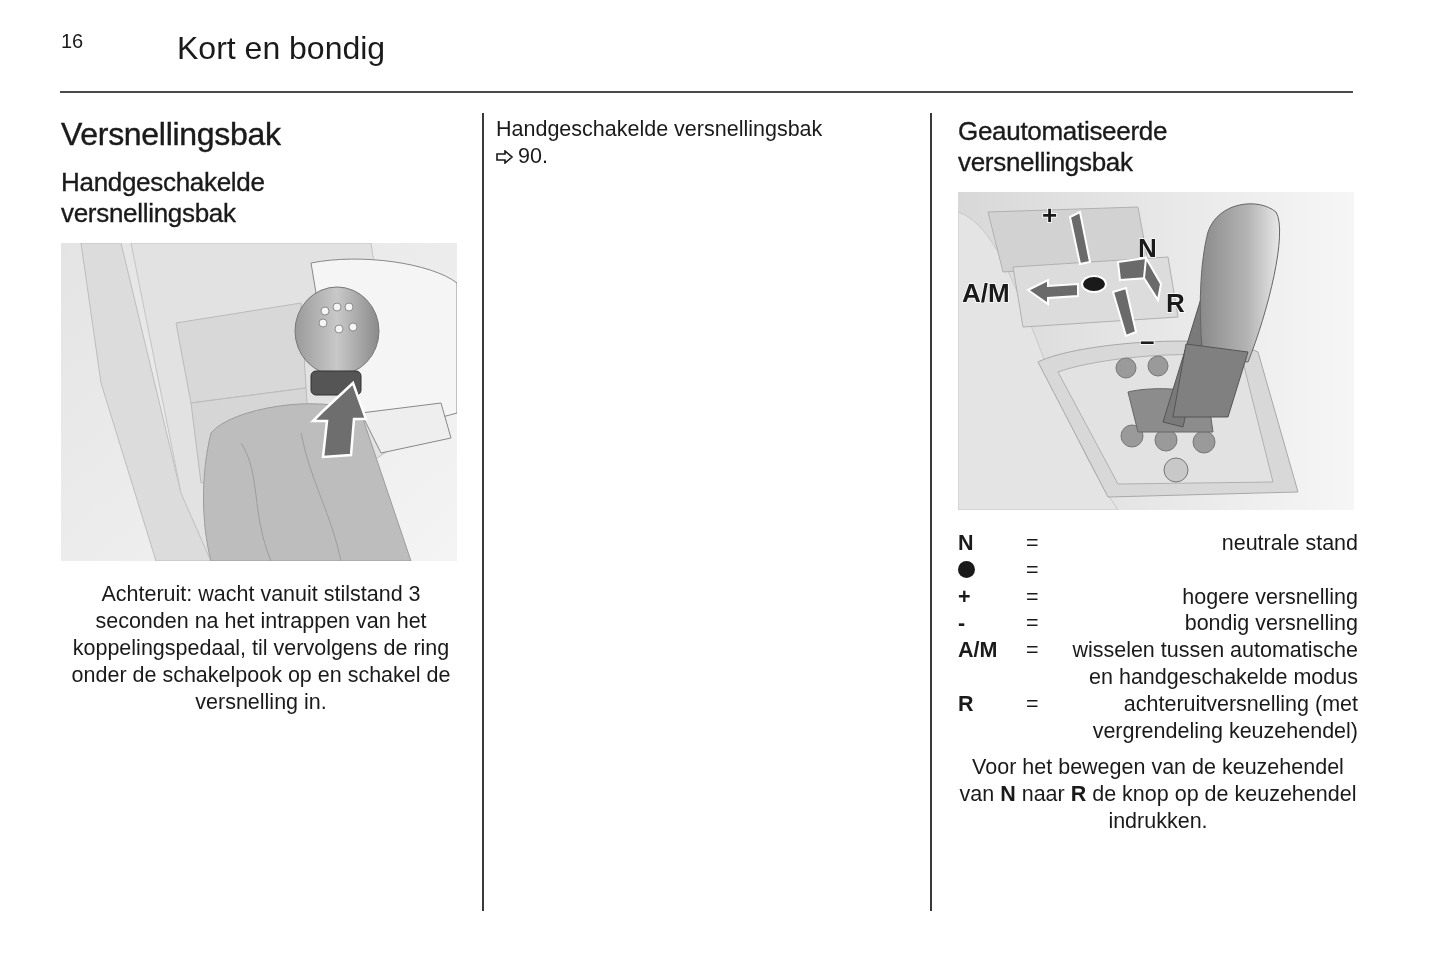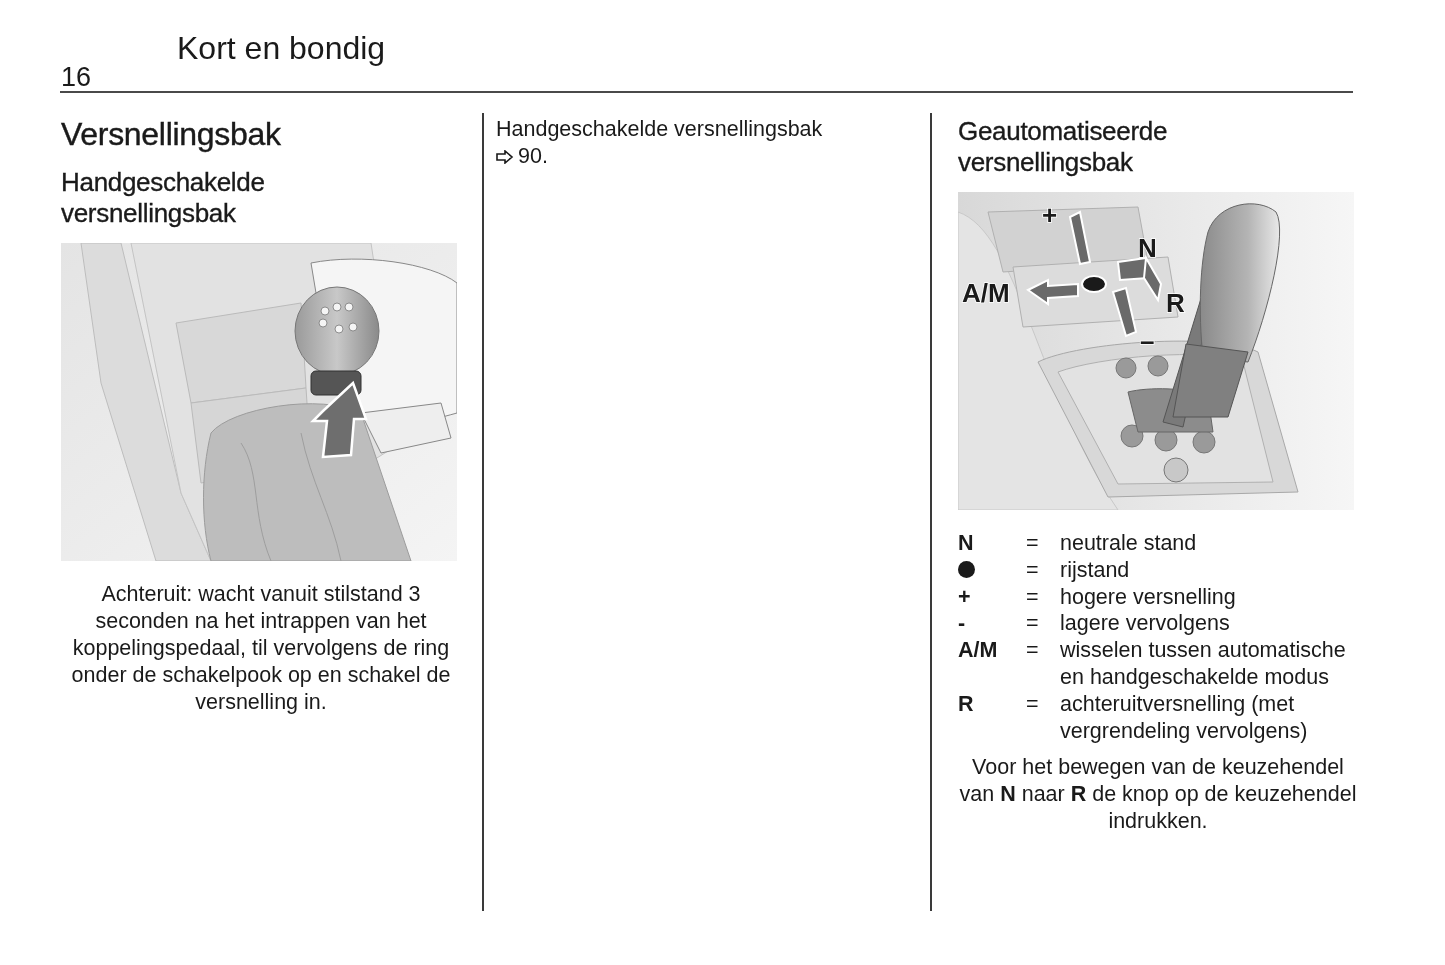--- a/index.html
+++ b/index.html
@@ -1,41 +1,41 @@
 <!DOCTYPE html>
 <html><head>
 <meta charset="utf-8">
 <style>
   html, body { margin: 0; padding: 0; background: #ffffff; }
   body {
     width: 1445px; height: 965px; position: relative; overflow: hidden;
     font-family: "Liberation Sans", sans-serif; color: #1a1a1a;
   }
-  .page-number { position: absolute; left: 61px; top: 30px; font-size: 27px; margin-top: 32px; }
+  .page-number { position: absolute; left: 61px; top: 30px; font-size: 20px; }
   .running-title { position: absolute; left: 177px; top: 30px; font-size: 32px; }
   .header-rule { position: absolute; left: 60px; top: 91px; width: 1293px; height: 2px; background: #4a4a4a; }
   .col-divider { position: absolute; width: 2px; background: #3a3a3a; top: 113px; height: 798px; }
   .col { position: absolute; top: 110px; }
   .col1 { left: 61px; width: 400px; }
   .col2 { left: 496px; width: 400px; }
   .col3 { left: 958px; width: 400px; }
   h1.section-title { font-size: 32px; font-weight: normal; margin: 6px 0 14px 0; letter-spacing: -0.3px; -webkit-text-stroke: 0.4px #1a1a1a; }
   h2.sub-title { font-size: 26px; font-weight: normal; margin: 7px 0 14px 0; line-height: 31px; letter-spacing: -0.3px; -webkit-text-stroke: 0.35px #1a1a1a; }
   .col3 h2.sub-title { margin-top: 6px; }
   p.body { font-size: 21.5px; line-height: 27px; margin: 0 0 7px 0; text-align: center; }
   .figure { width: 396px; height: 318px; position: relative; overflow: hidden; }
   .fig1 { margin: 0 0 20px 0; }
   .fig2 { margin: 14px 0 20px 0; }
   .xref { font-size: 21.5px; line-height: 27px; margin: 6px 0 0 0; }
   .arrow-icon { display: inline-block; width: 18px; height: 14px; vertical-align: -1px; margin-right: 4px; }
   .legend { font-size: 21.5px; line-height: 26.8px; margin: 0 0 10px 0; }
   .legend-row { display: flex; }
   .legend-key { width: 68px; font-weight: bold; }
   .legend-eq { width: 34px; }
-  .legend-desc { flex: 1; }
+  .legend-desc { flex: 1; text-align: right; }
   .dot-icon { display: inline-block; width: 17px; height: 17px; border-radius: 50%; background: #1a1a1a; vertical-align: -1px; }
   b.inline { font-weight: bold; }
 </style>
 </head>
 <body>
 
 <div>
   <div class="page-number">16</div>
   <div class="running-title">Kort en bondig</div>
   <div class="header-rule"></div>
@@ -154,38 +154,37 @@
 
   <div class="legend">
     <div class="legend-row">
       <span class="legend-key">N</span>
       <span class="legend-eq">=</span>
       <span class="legend-desc">neutrale stand</span>
     </div>
     <div class="legend-row">
       <span class="legend-key"><span class="dot-icon"></span></span>
       <span class="legend-eq">=</span>
-      <span class="legend-desc">rijstand</span>
     </div>
     <div class="legend-row">
       <span class="legend-key">+</span>
       <span class="legend-eq">=</span>
       <span class="legend-desc">hogere versnelling</span>
     </div>
     <div class="legend-row">
       <span class="legend-key">-</span>
       <span class="legend-eq">=</span>
-      <span class="legend-desc">lagere vervolgens</span>
+      <span class="legend-desc">bondig versnelling</span>
     </div>
     <div class="legend-row">
       <span class="legend-key">A/M</span>
       <span class="legend-eq">=</span>
       <span class="legend-desc">wisselen tussen automatische en handgeschakelde modus</span>
     </div>
     <div class="legend-row">
       <span class="legend-key">R</span>
       <span class="legend-eq">=</span>
-      <span class="legend-desc">achteruitversnelling (met vergrendeling vervolgens)</span>
+      <span class="legend-desc">achteruitversnelling (met vergrendeling keuzehendel)</span>
     </div>
   </div>
 
   <p class="body"><span>Voor het bewegen van de keuzehendel van </span><b class="inline">N</b><span> naar </span><b class="inline">R</b><span> de knop op de keuzehendel indrukken.</span></p>
 </div>
 
 </body></html>

